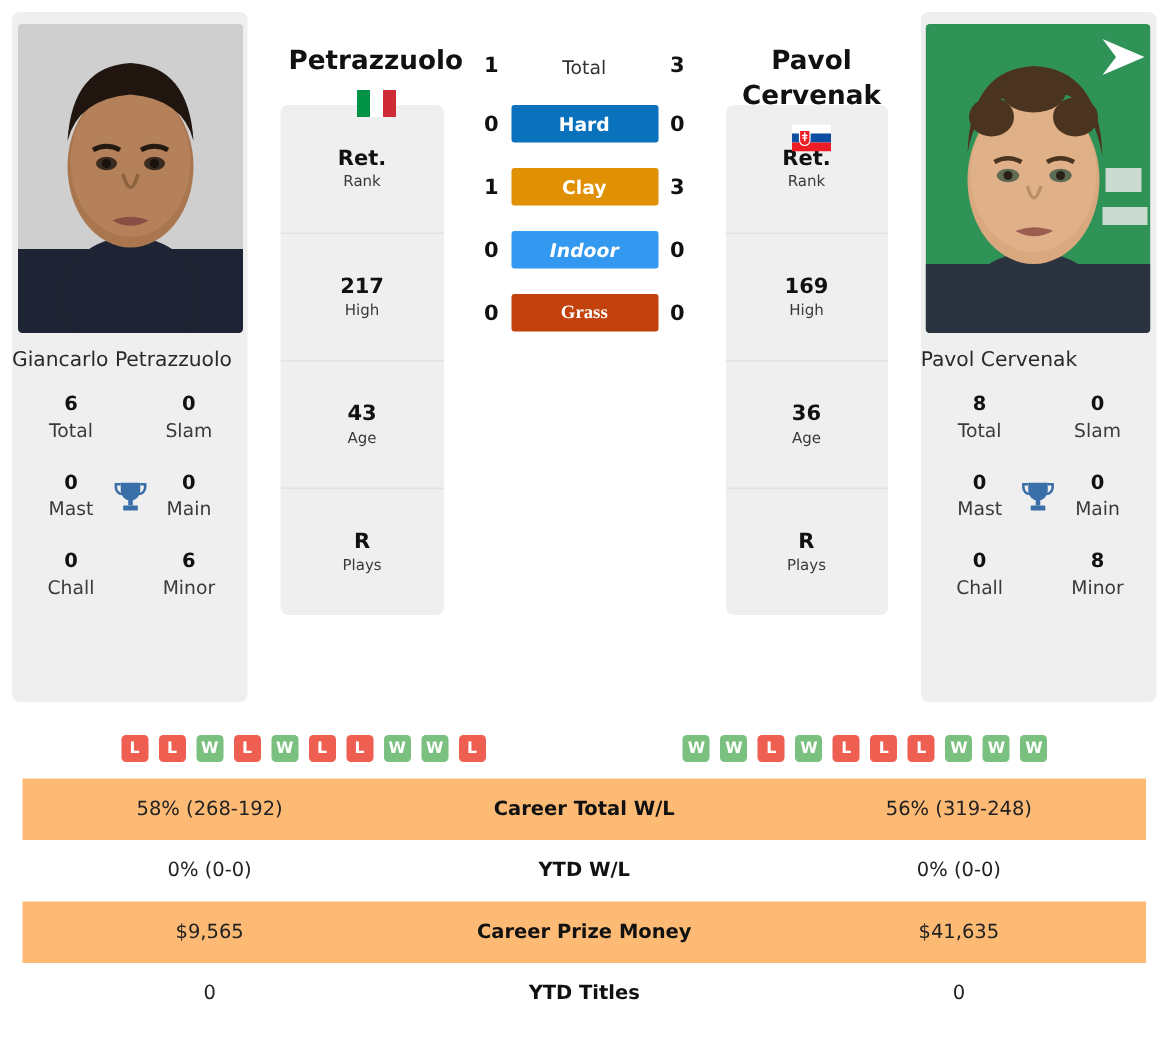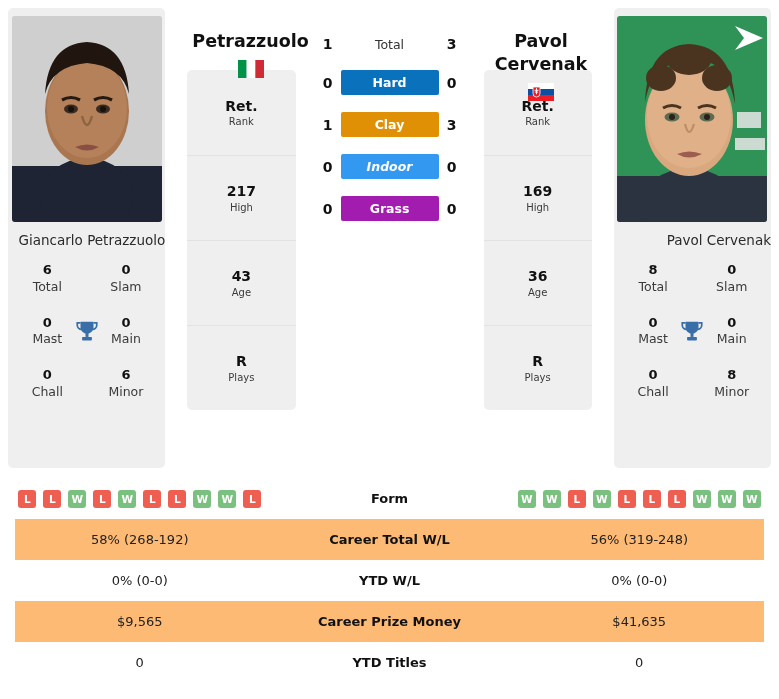--- a/index.html
+++ b/index.html
@@ -36,21 +36,21 @@
     border-radius: 3px;
     overflow: hidden;
     position: relative;
     background: #d9d9d9;
   }
   .photo svg { display: block; width: 150px; height: 206px; }
   .photo-name {
     font-size: 13.5px;
     color: #2a2a2a;
     margin-top: 10px;
-    text-align: right;
+    text-align: left;
     line-height: 1.2;
     width: 100%;
     white-space: nowrap;
   }
   .titles-grid {
     margin-top: 14px;
     width: 100%;
     position: relative;
     display: grid;
     grid-template-columns: 1fr 1fr;
@@ -291,21 +291,21 @@
         <div class="sc">0</div>
         <div class="mid">
           <span class="bar" id="bar-indoor" style="background: rgb(51, 153, 240); font-style: italic;">Indoor</span>
         </div>
         <div class="sc">0</div>
       </div>
 
       <div class="score-line">
         <div class="sc">0</div>
         <div class="mid">
-          <span class="bar" id="bar-grass" style="background: #a21caf;">Grass</span>
+          <span class="bar" id="bar-grass" style="background: #c2410c; font-family: Liberation Serif, serif;">Grass</span>
         </div>
         <div class="sc">0</div>
       </div>
     </div>
 
     <div class="statcard right">
       <div class="stat-row">
         <div class="v">Ret.</div>
         <div class="k">Rank</div>
       </div>
@@ -422,21 +422,20 @@
             <div class="badge W" style="background: rgb(122, 192, 127);">W</div>
             <div class="badge L" style="background: rgb(238, 95, 82);">L</div>
             <div class="badge W" style="background: rgb(122, 192, 127);">W</div>
             <div class="badge L" style="background: rgb(238, 95, 82);">L</div>
             <div class="badge L" style="background: rgb(238, 95, 82);">L</div>
             <div class="badge W" style="background: rgb(122, 192, 127);">W</div>
             <div class="badge W" style="background: rgb(122, 192, 127);">W</div>
             <div class="badge L" style="background: rgb(238, 95, 82);">L</div>
           </div>
       </div>
-      <div class="label">Form</div>
       <div class="side">
         <div class="forms" id="form-right">
             <div class="badge W" style="background: rgb(122, 192, 127);">W</div>
             <div class="badge W" style="background: rgb(122, 192, 127);">W</div>
             <div class="badge L" style="background: rgb(238, 95, 82);">L</div>
             <div class="badge W" style="background: rgb(122, 192, 127);">W</div>
             <div class="badge L" style="background: rgb(238, 95, 82);">L</div>
             <div class="badge L" style="background: rgb(238, 95, 82);">L</div>
             <div class="badge L" style="background: rgb(238, 95, 82);">L</div>
             <div class="badge W" style="background: rgb(122, 192, 127);">W</div>

